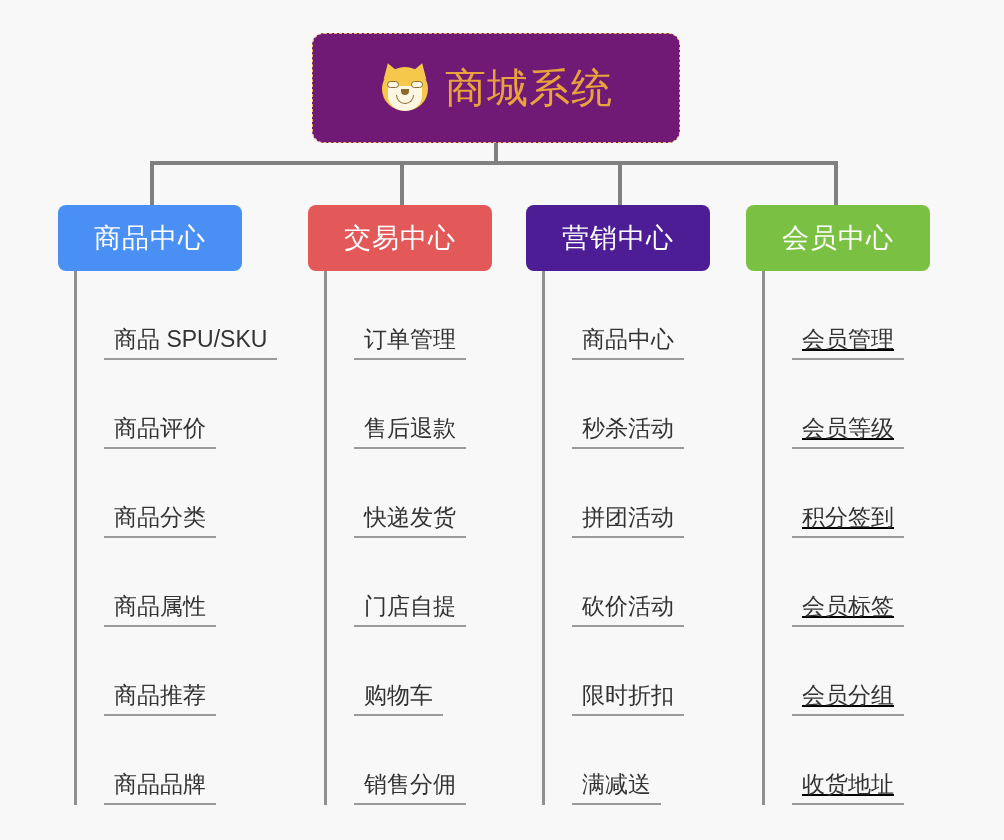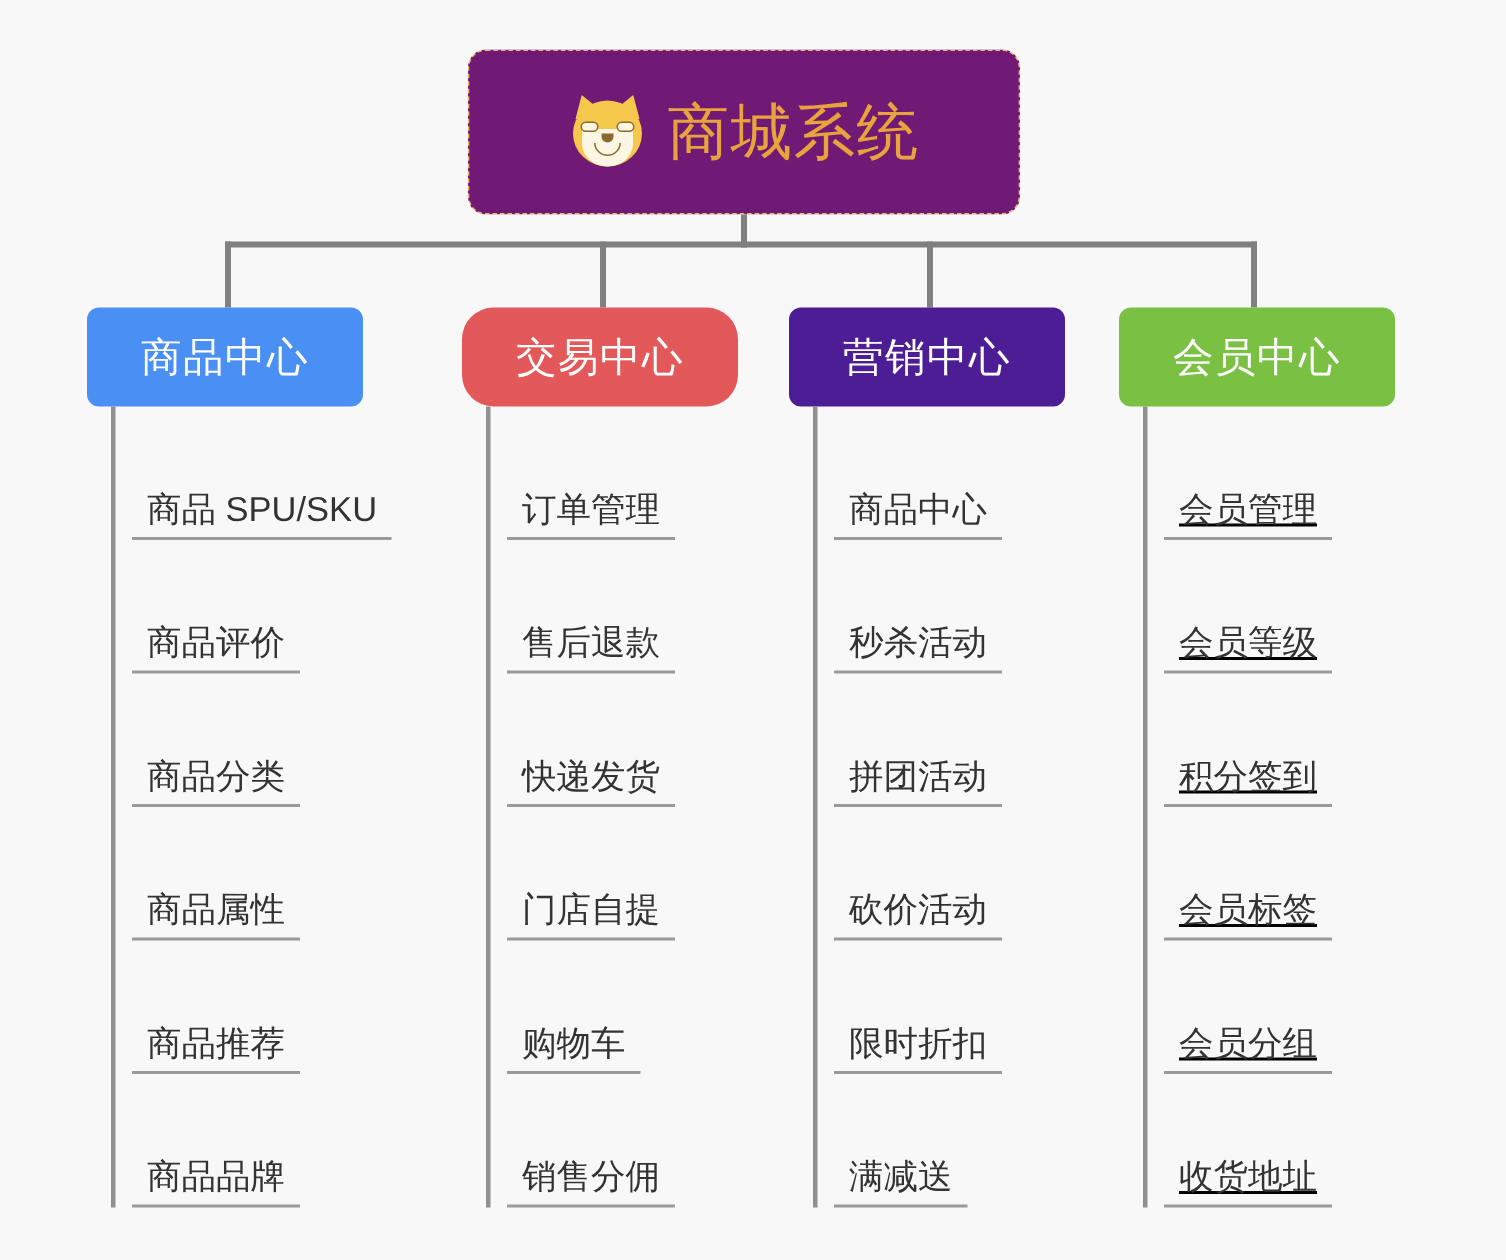--- a/index.html
+++ b/index.html
@@ -126,21 +126,21 @@
     white-space: nowrap;
   }
   .branch-spine {
     position: absolute;
     width: 3px;
     background: #909090;
   }
   .leaves {
     position: absolute;
     top: 66px;
-    left: 0;
+    left: 16px;
   }
   .leaf {
     position: relative;
     height: 89px;
     display: flex;
     align-items: flex-end;
   }
   .leaf-label {
     display: inline-block;
     font-size: 23px;
@@ -199,21 +199,21 @@
           </div>
           <div class="leaf">
             <span class="leaf-label">商品推荐</span>
           </div>
           <div class="leaf">
             <span class="leaf-label">商品品牌</span>
           </div>
         </div>
       </div>
       <div class="branch" style="left: 308px;">
-        <div class="branch-header" style="width: 184px; background: rgb(227, 89, 90); border-radius: 21px;">交易中心</div>
+        <div class="branch-header" style="width: 184px; background: rgb(227, 89, 90);">交易中心</div>
         <div class="branch-spine" style="left: 16px; top: 66px; height: 534px;"></div>
         <div class="leaves" style="padding-left: 30px;">
           <div class="leaf">
             <span class="leaf-label">订单管理</span>
           </div>
           <div class="leaf">
             <span class="leaf-label">售后退款</span>
           </div>
           <div class="leaf">
             <span class="leaf-label">快递发货</span>

